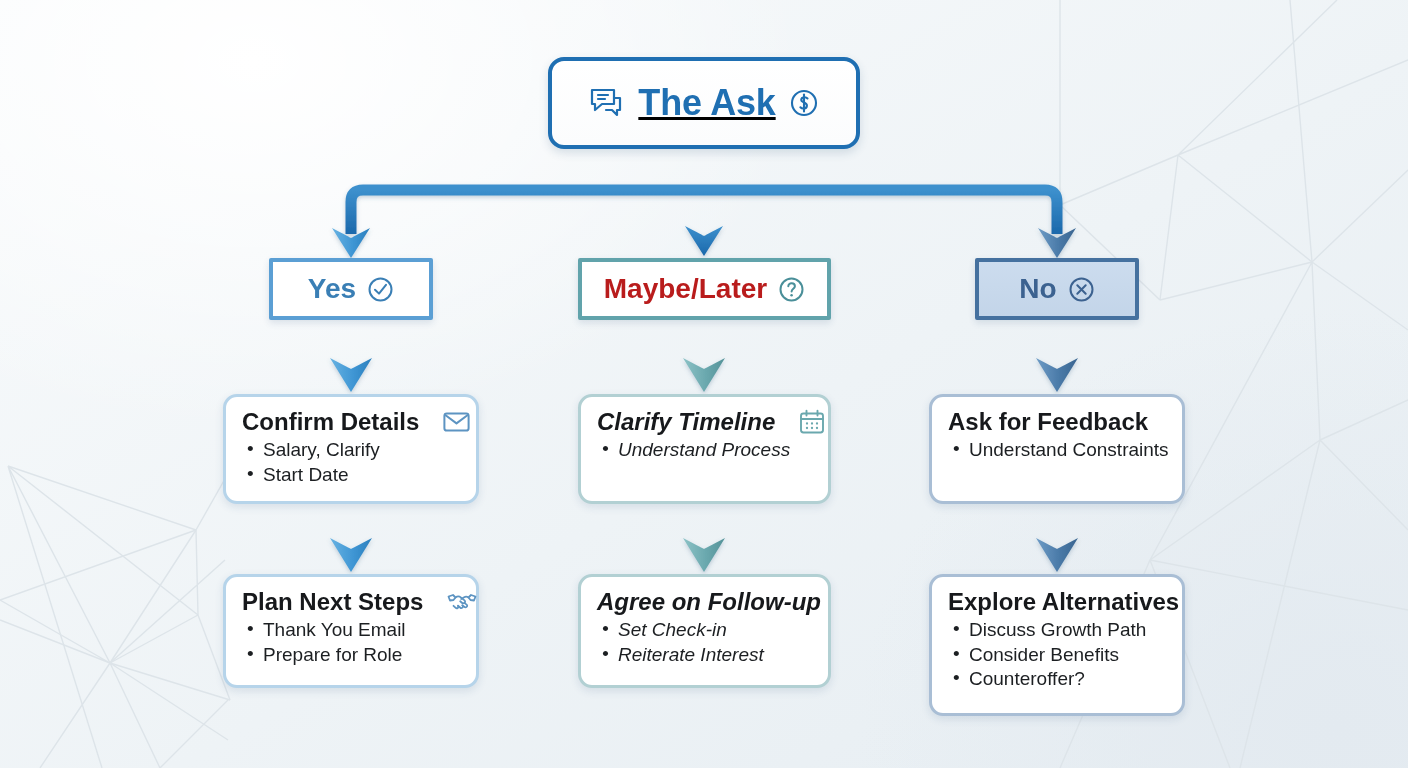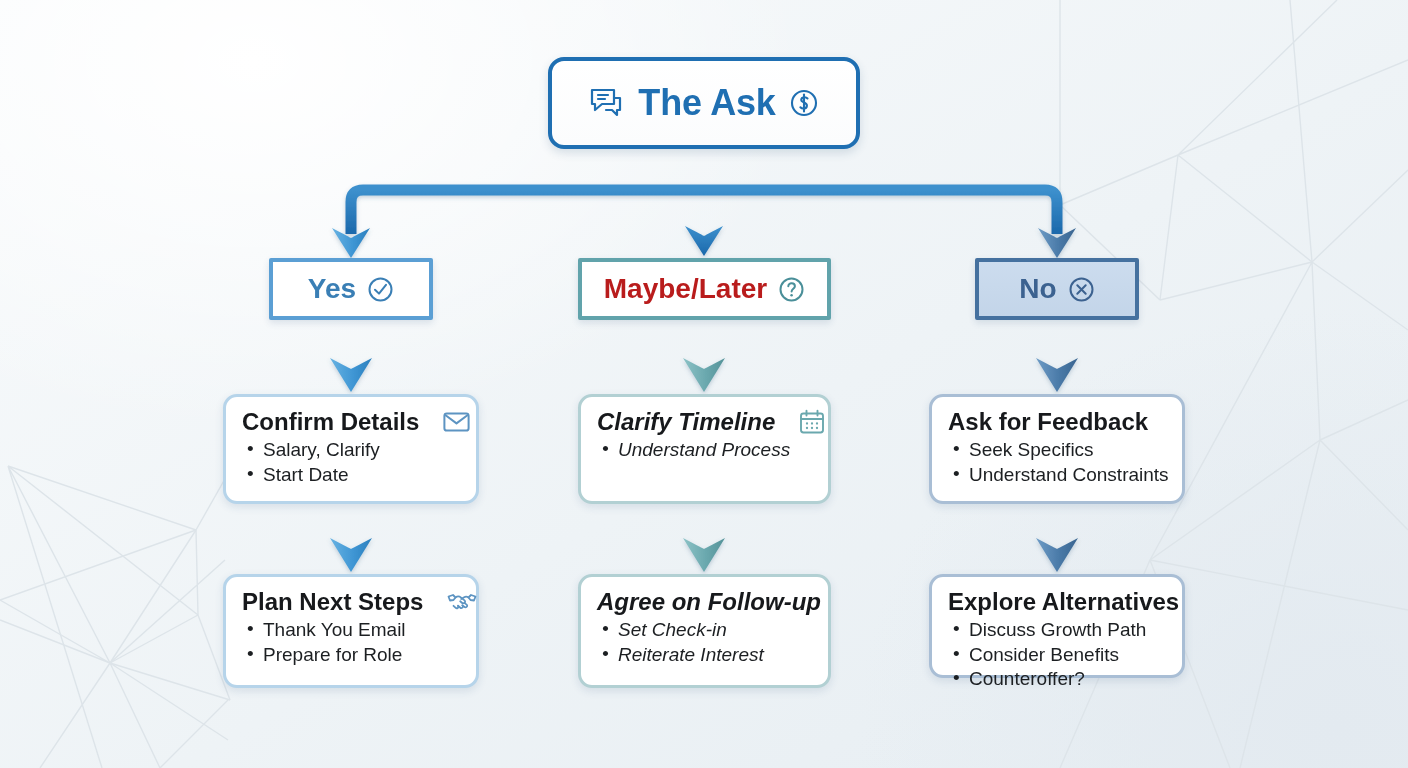--- a/index.html
+++ b/index.html
@@ -61,20 +61,21 @@
     border: 4px solid #1f6fb2;
     border-radius: 16px;
     align-items: center;
     box-shadow: 0 4px 10px rgba(40,80,120,0.16);
     background: linear-gradient(180deg,#ffffff 0%, #fbfcfd 100%);
   }
   .root-inner {
     display: flex;
     align-items: center;
     gap: 13px;
+    text-decoration: underline;
   }
   .root-title {
     font-size: 36px;
     font-weight: bold;
     color: #1f6fb2;
     letter-spacing: -0.2px;
     white-space: nowrap;
   }
 
   .decision {
@@ -154,21 +155,21 @@
   
   .col-a .card { border: 3px solid #b6d4ea; }
   .col-b .card { border: 3px solid #b2d0d3; font-style: italic; }
   .col-c .card { border: 3px solid #a9bed5; }
 
   #card-confirm   { left: 223px; top: 394px; width: 256px; height: 110px; }
   #card-plan      { left: 223px; top: 574px; width: 256px; height: 114px; }
   #card-clarify   { left: 578px; top: 394px; width: 253px; height: 110px; }
   #card-agree     { left: 578px; top: 574px; width: 253px; height: 114px; }
   #card-feedback  { left: 929px; top: 394px; width: 256px; height: 110px; }
-  #card-explore   { left: 929px; top: 574px; width: 256px; height: 104px; }
+  #card-explore   { left: 929px; top: 574px; width: 256px; height: 142px; }
 
   .icon-svg { display: block; }
 </style>
 </head>
 <body>
 
 <div id="stage">
 
   <svg id="bg-poly" viewBox="0 0 1408 768" xmlns="http://www.w3.org/2000/svg">
     <g stroke="#dde4e9" stroke-width="1.4" fill="none">
@@ -364,21 +365,20 @@
       </ul>
     </div>
   </div>
 
   <div class="col-c">
     <div class="node card" id="card-feedback">
       <div class="card-head">
         <span class="card-title">Ask for Feedback</span>
       </div>
       <ul class="card-list">
-        <li>Seek Specifics</li>
         <li>Understand Constraints</li>
       </ul>
     </div>
 
     <div class="node card" id="card-explore">
       <div class="card-head">
         <span class="card-title">Explore Alternatives</span>
       </div>
       <ul class="card-list">
         <li>Discuss Growth Path</li>

